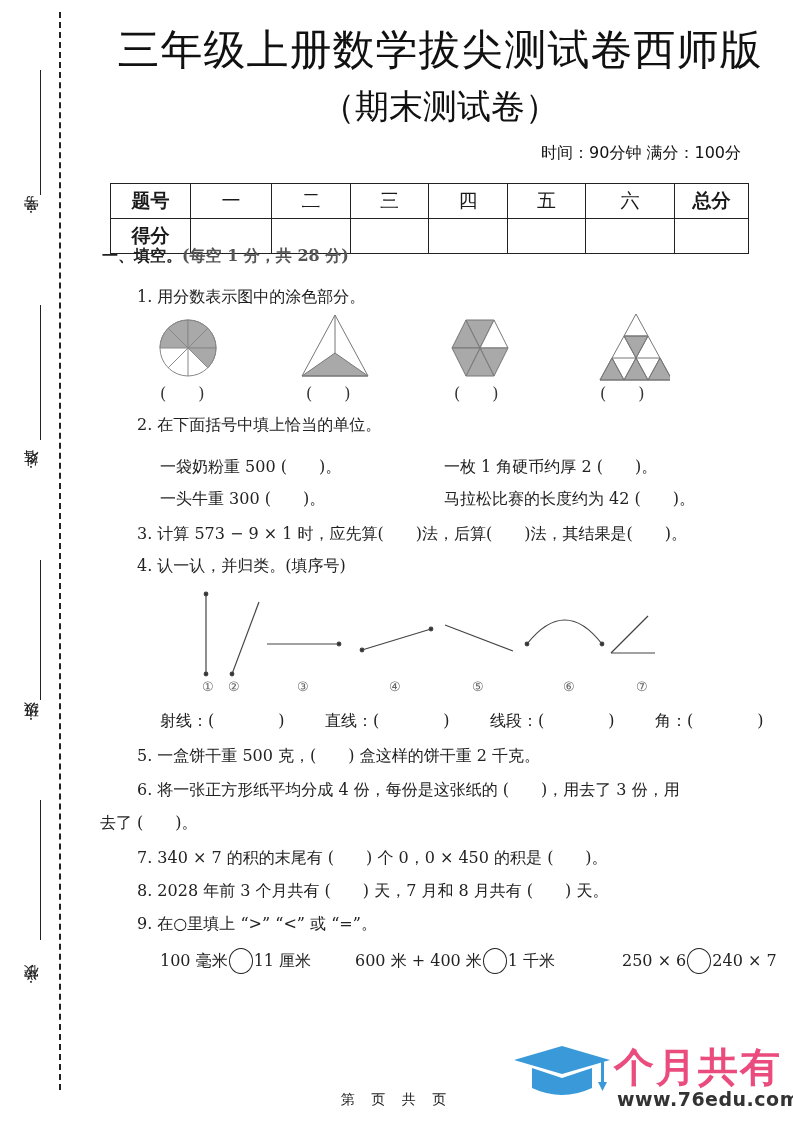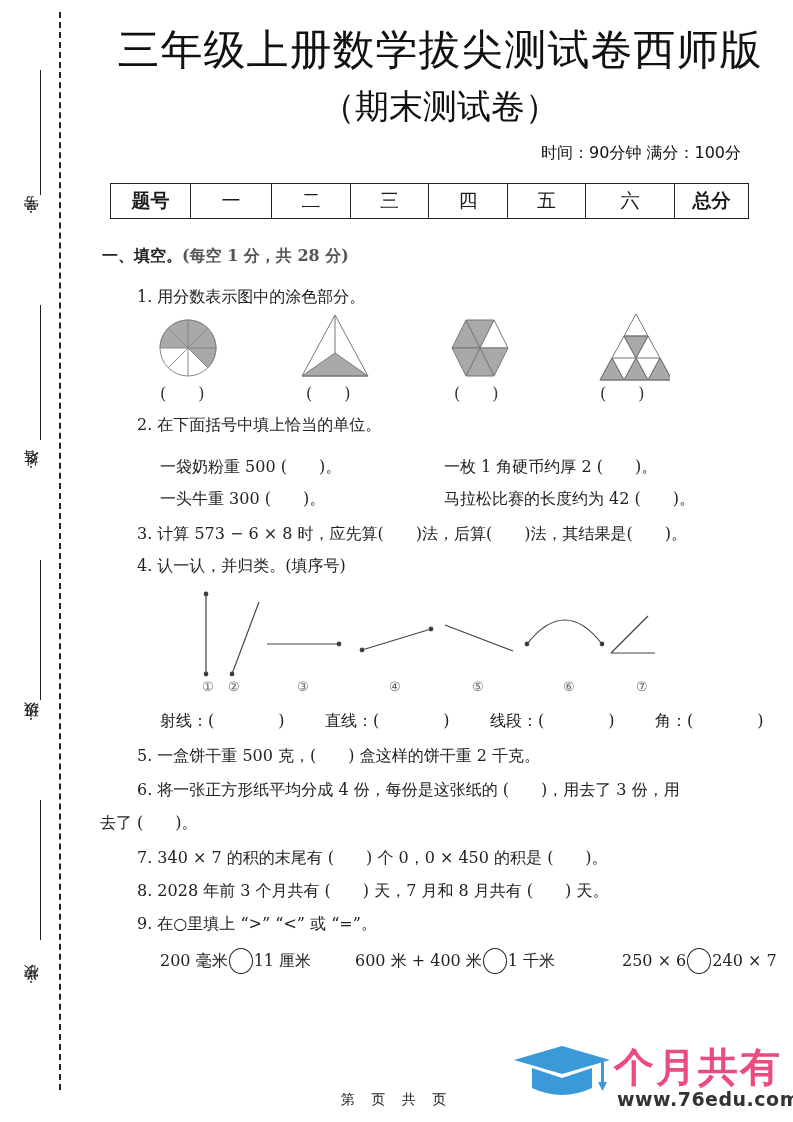--- a/index.html
+++ b/index.html
@@ -65,20 +65,30 @@
       <tr>
     <td class="hd" style="width:79px">题号</td>
     <td style="width:80px">一</td>
     <td style="width:78px">二</td>
     <td style="width:77px">三</td>
     <td style="width:78px">四</td>
     <td style="width:77px">五</td>
     <td style="width:88px">六</td>
     <td class="hd" style="width:73px">总分</td>
   </tr>
+  <tr>
+    <td class="hd">得分</td>
+    <td></td>
+    <td></td>
+    <td></td>
+    <td></td>
+    <td></td>
+    <td></td>
+    <td></td>
+  </tr>
 </tbody>
   </table>
 
 <div class="q sec">
   <b>一、填空。</b><span class="note">(每空 1 分，共 28 分)</span>
 </div>
 
 <div class="q" style="left:137px;top:287px">1. 用分数表示图中的涂色部分。</div>
 <svg class="abs" style="left:150px;top:312px" width="520" height="72" viewBox="0 0 520 72">
 
@@ -126,21 +136,21 @@
 <div class="paren" style="left:306px;top:384px">(　　)</div>
 <div class="paren" style="left:454px;top:384px">(　　)</div>
 <div class="paren" style="left:600px;top:384px">(　　)</div>
 
 <div class="q" style="left:137px;top:415px">2. 在下面括号中填上恰当的单位。</div>
 <div class="q" style="left:160px;top:457px">一袋奶粉重 500 (　　)。</div>
 <div class="q" style="left:444px;top:457px">一枚 1 角硬币约厚 2 (　　)。</div>
 <div class="q" style="left:160px;top:489px">一头牛重 300 (　　)。</div>
 <div class="q" style="left:444px;top:489px">马拉松比赛的长度约为 42 (　　)。</div>
 
-<div class="q" style="left:137px;top:524px">3. 计算 573 − 6 × 8 时，应先算(　　)法，后算(　　)法，其结果是(　　)。</div>
+<div class="q" style="left:137px;top:524px">3. 计算 573 − 9 × 1 时，应先算(　　)法，后算(　　)法，其结果是(　　)。</div>
 
 <div class="q" style="left:137px;top:556px">4. 认一认，并归类。(填序号)</div>
 <svg class="abs" style="left:150px;top:580px" width="530" height="100" viewBox="0 0 530 100">
   <g stroke="#444" stroke-width="1.2" fill="#333">
     <line x1="56" y1="14" x2="56" y2="94"></line>
       <circle cx="56" cy="14" r="1.8"></circle>
       <circle cx="56" cy="94" r="1.8"></circle>
     <line x1="82" y1="94" x2="109" y2="22"></line>
       <circle cx="82" cy="94" r="1.8"></circle>
     <line x1="117" y1="64" x2="189" y2="64"></line>
@@ -173,21 +183,21 @@
 
 <div class="q" style="left:137px;top:780px">6. 将一张正方形纸平均分成 4 份，每份是这张纸的 (　　)，用去了 3 份，用</div>
 <div class="q" style="left:100px;top:813px">去了 (　　)。</div>
 
 <div class="q" style="left:137px;top:848px">7. 340 × 7 的积的末尾有 (　　) 个 0，0 × 450 的积是 (　　)。</div>
 
 <div class="q" style="left:137px;top:881px">8. 2028 年前 3 个月共有 (　　) 天，7 月和 8 月共有 (　　) 天。</div>
 
 <div class="q" style="left:137px;top:914px">9. 在○里填上 “&gt;” “&lt;” 或 “=”。</div>
 <div class="q" style="left:160px;top:948px">
-  <span>200 毫米</span><span class="cmp-circle"></span><span>11 厘米</span>
+  <span>100 毫米</span><span class="cmp-circle"></span><span>11 厘米</span>
 </div>
 <div class="q" style="left:355px;top:948px">
   <span>600 米 + 400 米</span><span class="cmp-circle"></span><span>1 千米</span>
 </div>
 <div class="q" style="left:622px;top:948px">
   <span>250 × 6</span><span class="cmp-circle"></span><span>240 × 7</span>
 </div>
 
 <svg class="abs" style="left:510px;top:1044px" width="104" height="56" viewBox="0 0 104 56">
   <polygon points="4,16 52,2 100,16 52,30" fill="#3a9ad9"></polygon>

